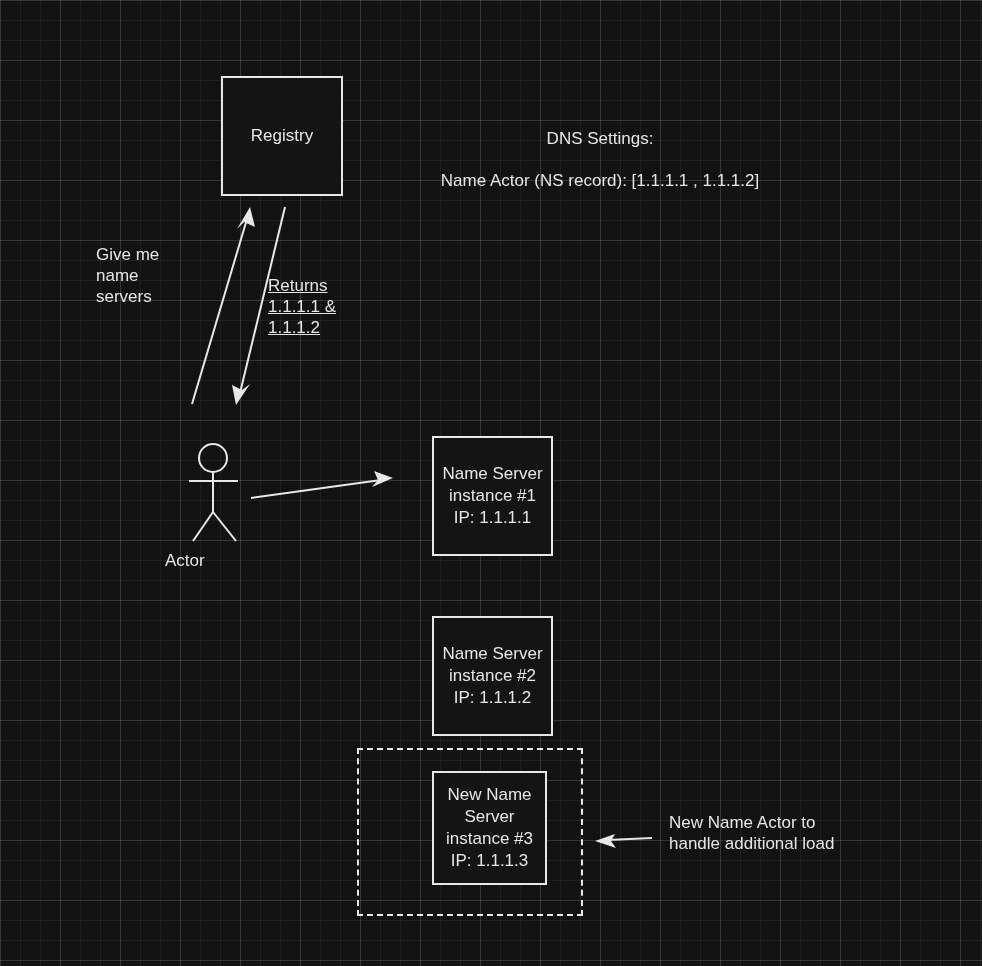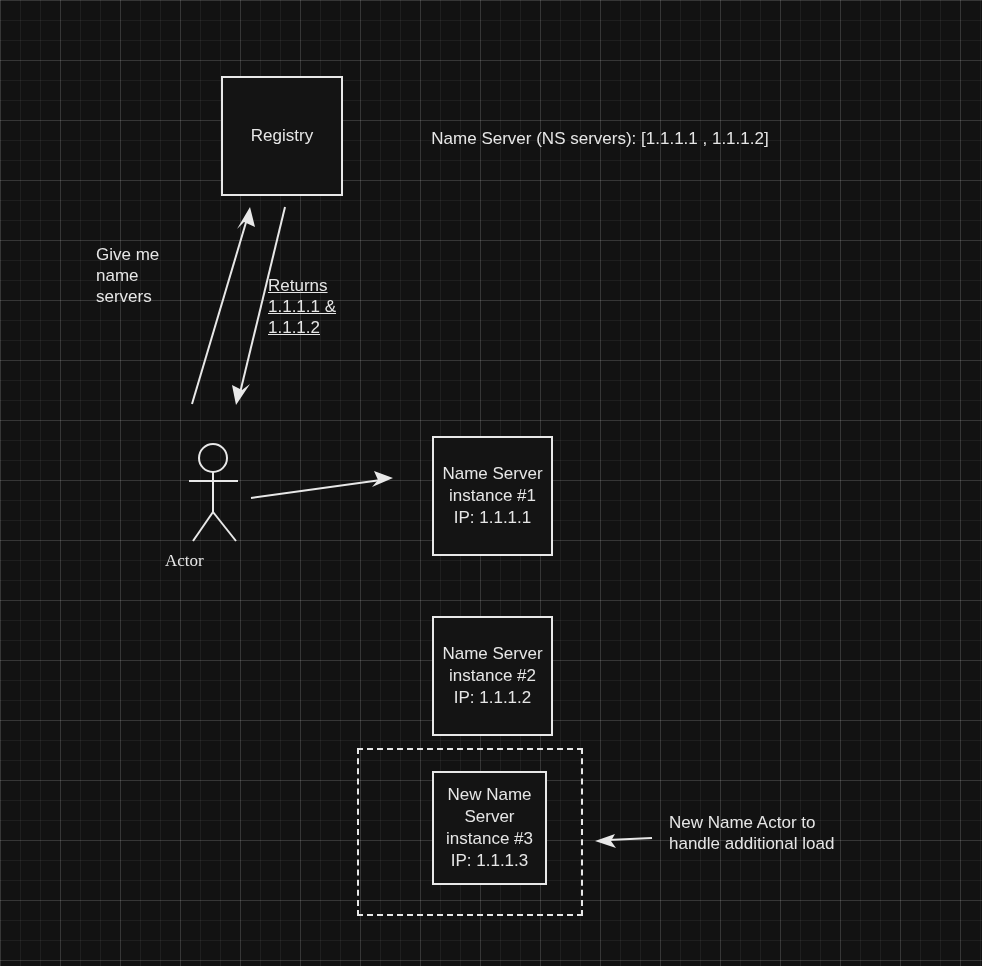--- a/index.html
+++ b/index.html
@@ -67,21 +67,22 @@
     fill: #e8e8e8;
     stroke: none;
   }
 </style>
 </head>
 <body>
 
 <div id="canvas">
 
   <div class="free-label" style="left:400px; top:107px; width:400px; text-align:center;">
-    <div>Name Server (NS servers): [1.1.1.1 , 1.1.1.2]</div>
+    <div>DNS Settings:</div>
+    <div>Name Actor (NS record): [1.1.1.1 , 1.1.1.2]</div>
   </div>
 
   <div class="node-box" style="left:221px; top:76px; width:122px; height:120px;">
     <span>Registry</span>
   </div>
 
   <div class="free-label" style="left:96px; top:244px; width:100px;">Give me
 name
 servers</div>
 
@@ -103,21 +104,21 @@
 
   <div class="group-dashed" style="left:357px; top:748px; width:226px; height:168px;"></div>
 
   <div class="node-box" style="left:432px; top:771px; width:115px; height:114px;">
     <span>New Name
 Server
 instance #3
 IP: 1.1.1.3</span>
   </div>
 
-  <div class="free-label" style="left:165px; top:550px; width:100px;font-family:Liberation Serif, serif;">Actor</div>
+  <div class="free-label" style="left:165px; top:550px; width:100px;">Actor</div>
 
   <div class="free-label" style="left:669px; top:812px; width:200px;">New Name Actor to
 handle additional load</div>
 
   <svg class="overlay" viewBox="0 0 982 966">
 
     <g>
       <circle class="stroke" cx="213" cy="458" r="14"></circle>
       <line class="stroke" x1="189" y1="481" x2="238" y2="481"></line>
       <line class="stroke" x1="213" y1="472" x2="213" y2="512"></line>

